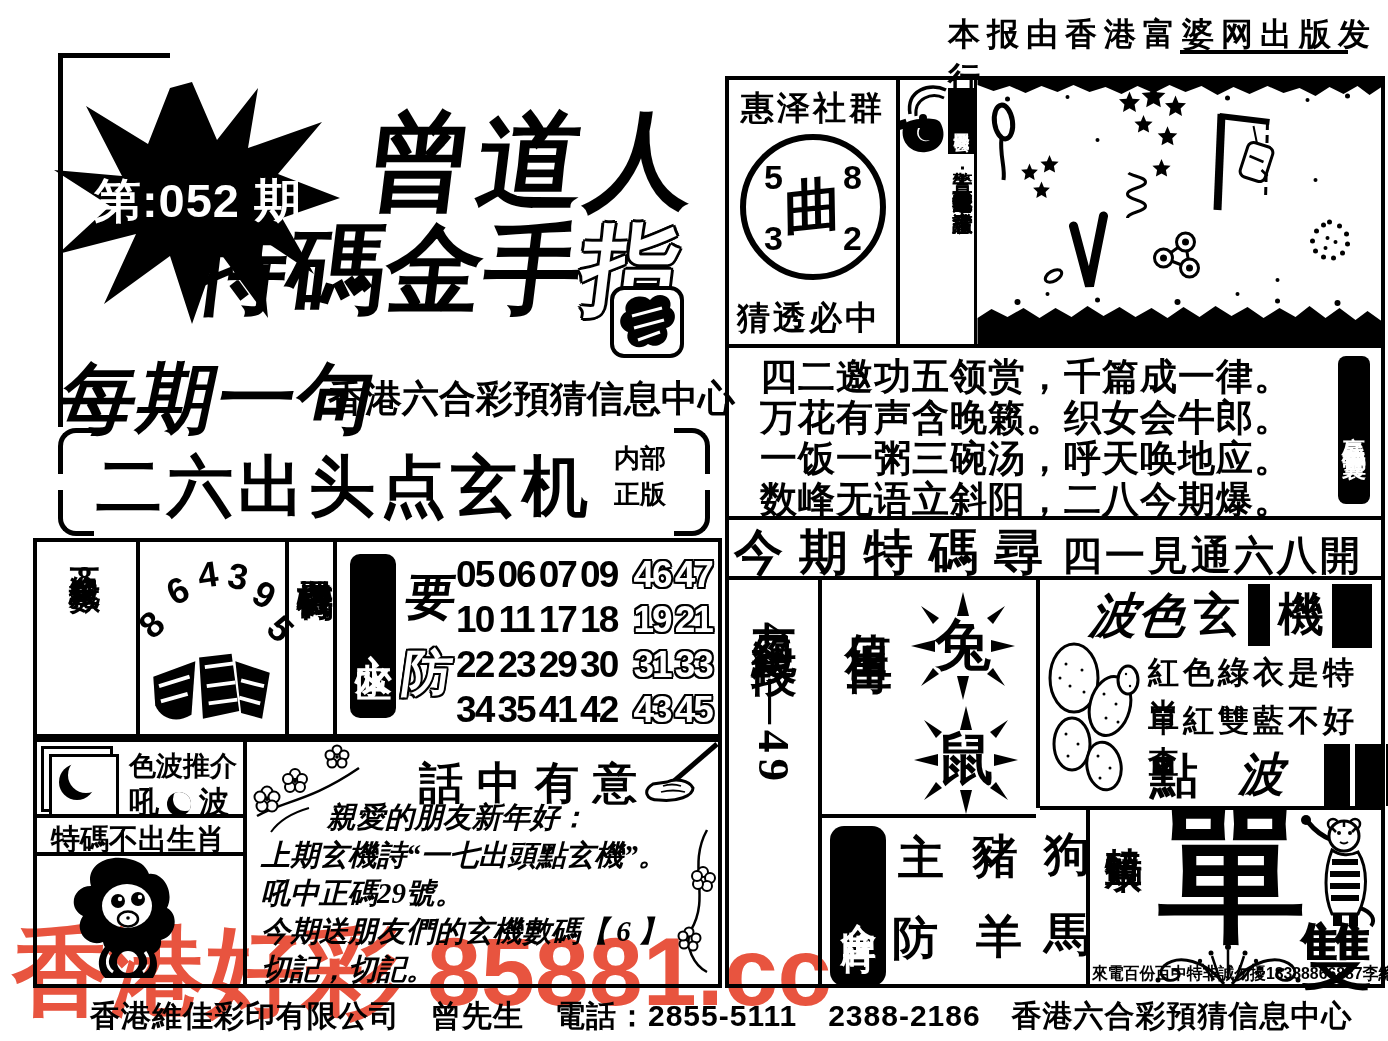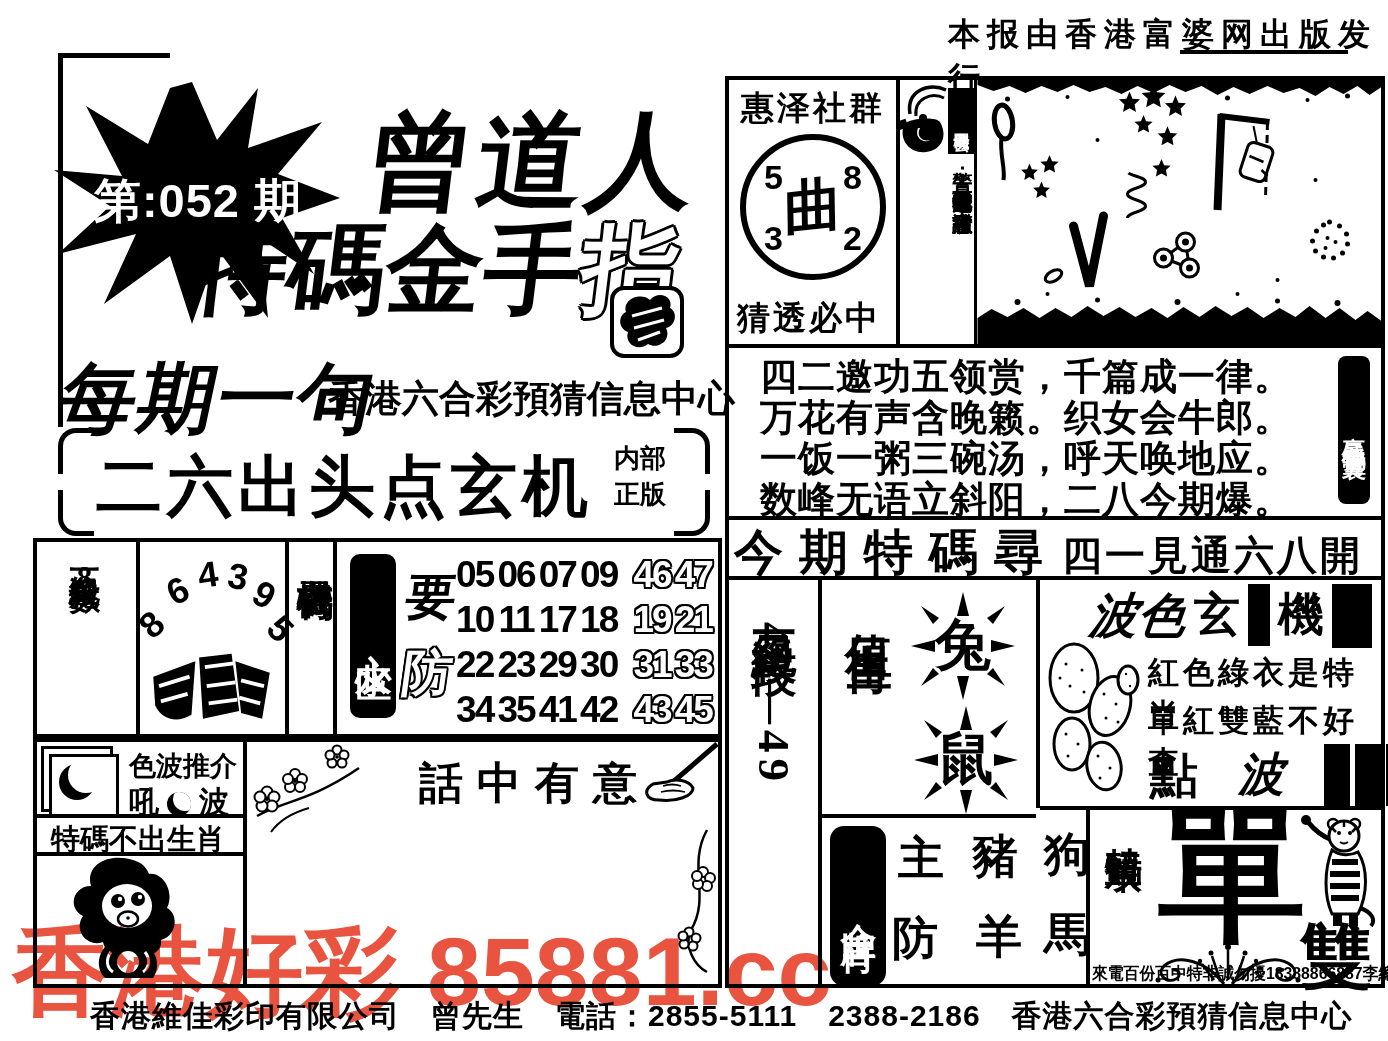--- a/index.html
+++ b/index.html
@@ -203,20 +203,27 @@
         <circle cx="44" cy="39" r="2"></circle>
         <circle cx="86" cy="15" r="1.8"></circle>
     </svg>
     <div class="abs w9 serif" style="left:172px;top:16px;font-size:44px;letter-spacing:14px">話中有意</div>
     <svg class="abs" style="left:388px;top:2px" width="85" height="62" viewBox="0 0 85 62">
       <path d="M82,4 L38,42" stroke="#000" stroke-width="5"></path>
       <path fill="#000" d="M38,42 L28,52 L42,48 Z"></path>
       <path d="M18,44 C8,50 10,60 24,60 C42,62 58,56 58,48 C54,40 40,38 32,42 Z" fill="#fff" stroke="#000" stroke-width="3"></path>
       <path d="M28,46 C34,44 40,44 46,46 M26,52 C34,50 42,50 50,52" stroke="#000" stroke-width="1.8" fill="none"></path>
     </svg>
+    <div class="abs serif" style="left:14px;top:60px;width:452px;font-size:29px;line-height:38px;font-weight:600;font-style:italic">
+      <div style="text-indent:66px">親愛的朋友新年好：</div>
+      <div>上期玄機詩“一七出頭點玄機”。</div>
+      <div>吼中正碼29號。</div>
+      <div>今期送朋友們的玄機數碼【 6 】</div>
+      <div>切記，切記。</div>
+    </div>
     <svg class="abs" style="left:420px;top:88px" width="55" height="150" viewBox="0 0 55 150">
       <path d="M40,4 C20,40 44,70 24,104 C16,120 28,140 40,146" stroke="#000" stroke-width="2.5" fill="none"></path>
       <g fill="#fff" stroke="#000" stroke-width="2">
         <circle cx="36" cy="46" r="5"></circle>
           <circle cx="43" cy="52" r="5"></circle>
           <circle cx="40" cy="60" r="5"></circle>
           <circle cx="31" cy="58" r="5"></circle>
           <circle cx="30" cy="50" r="5"></circle>
         <circle cx="22" cy="106" r="4.5"></circle>
           <circle cx="29" cy="112" r="4.5"></circle>

